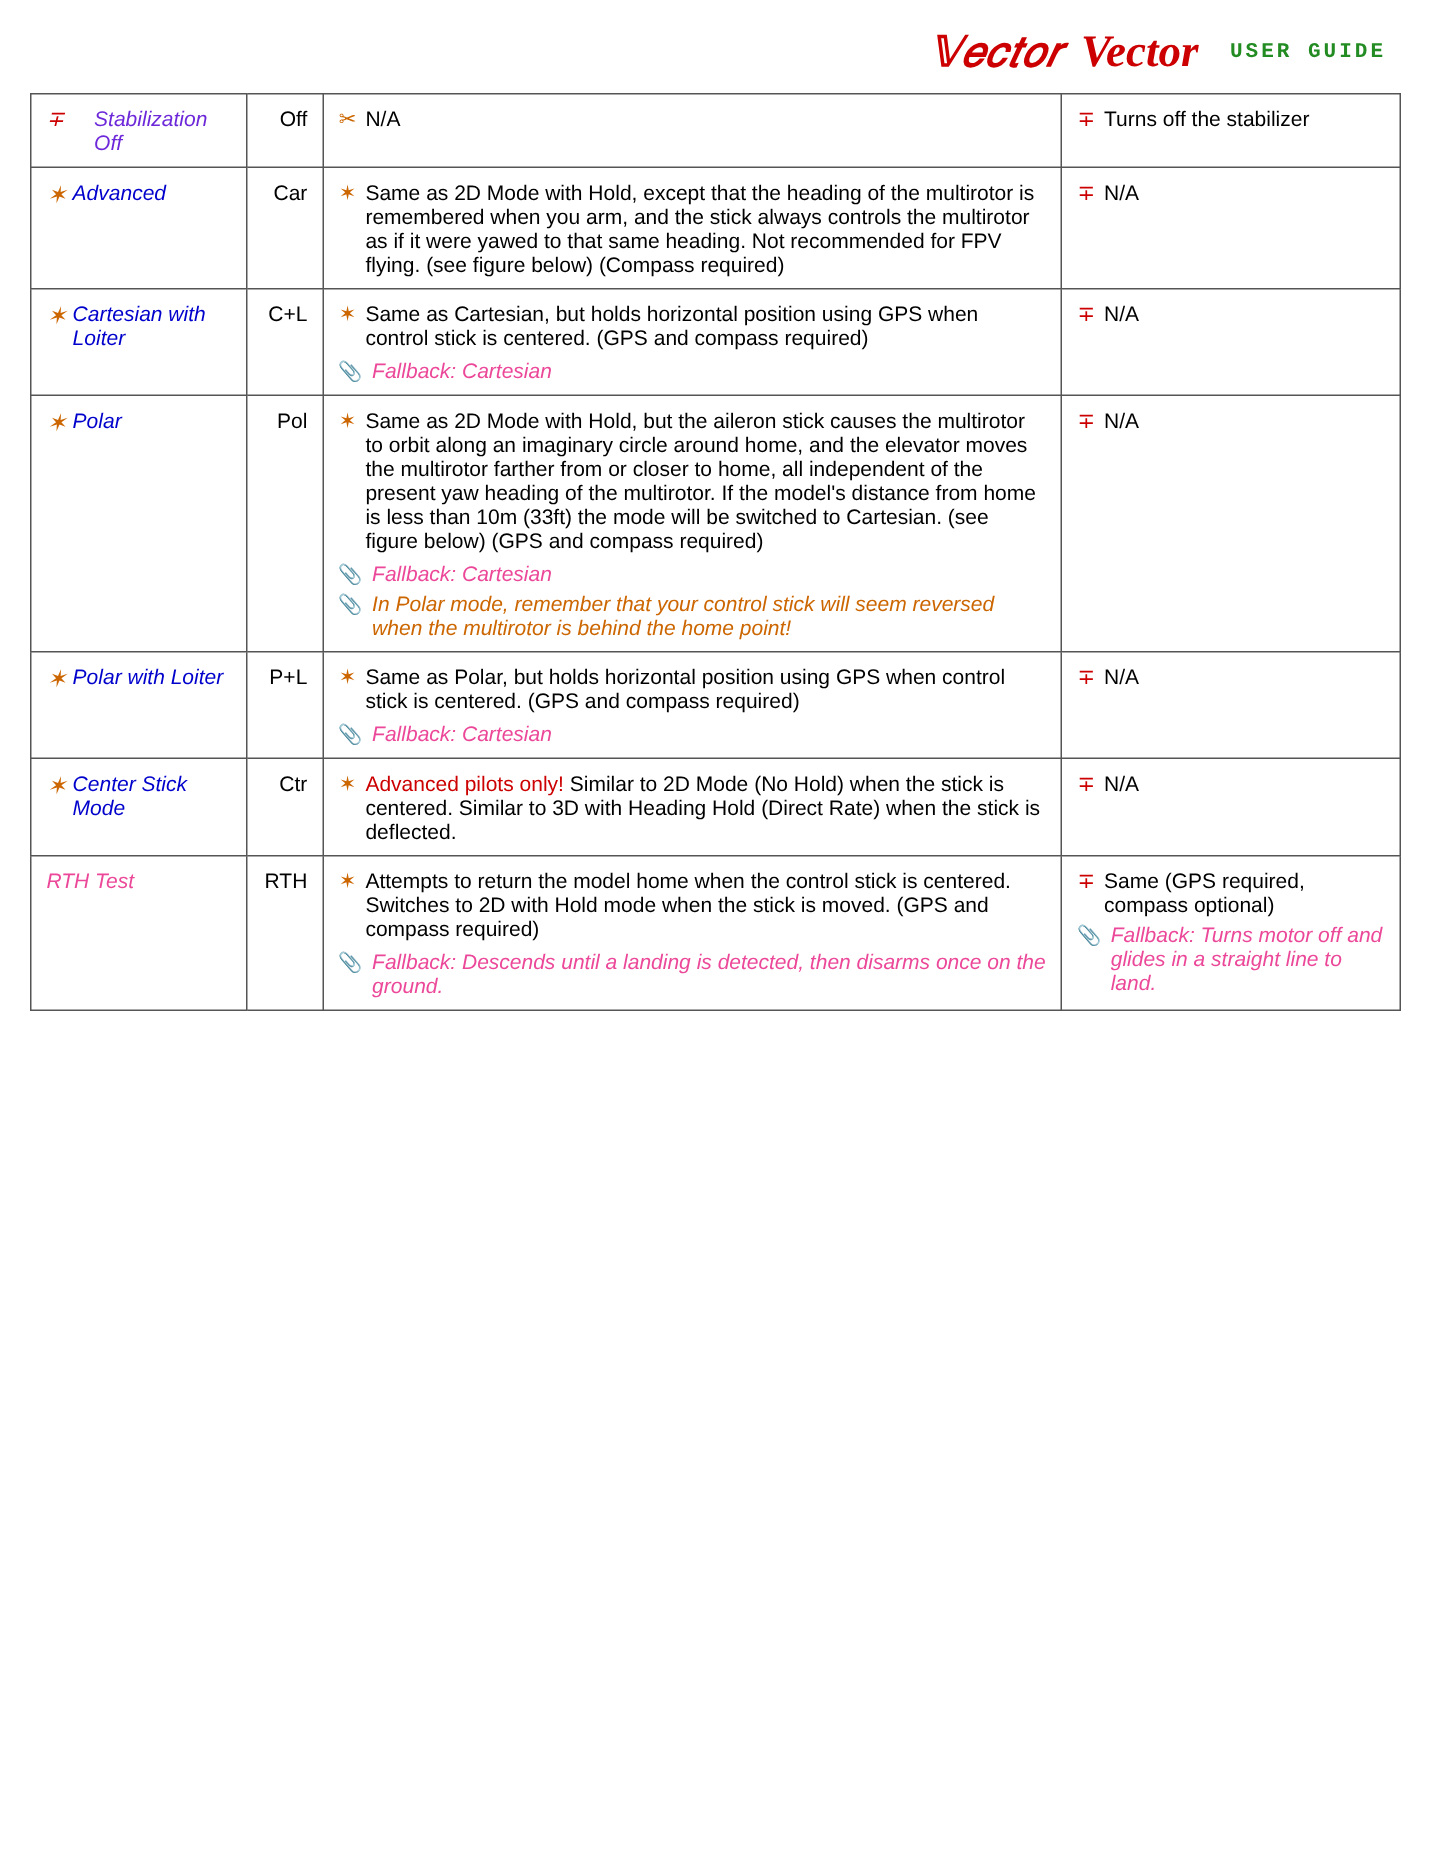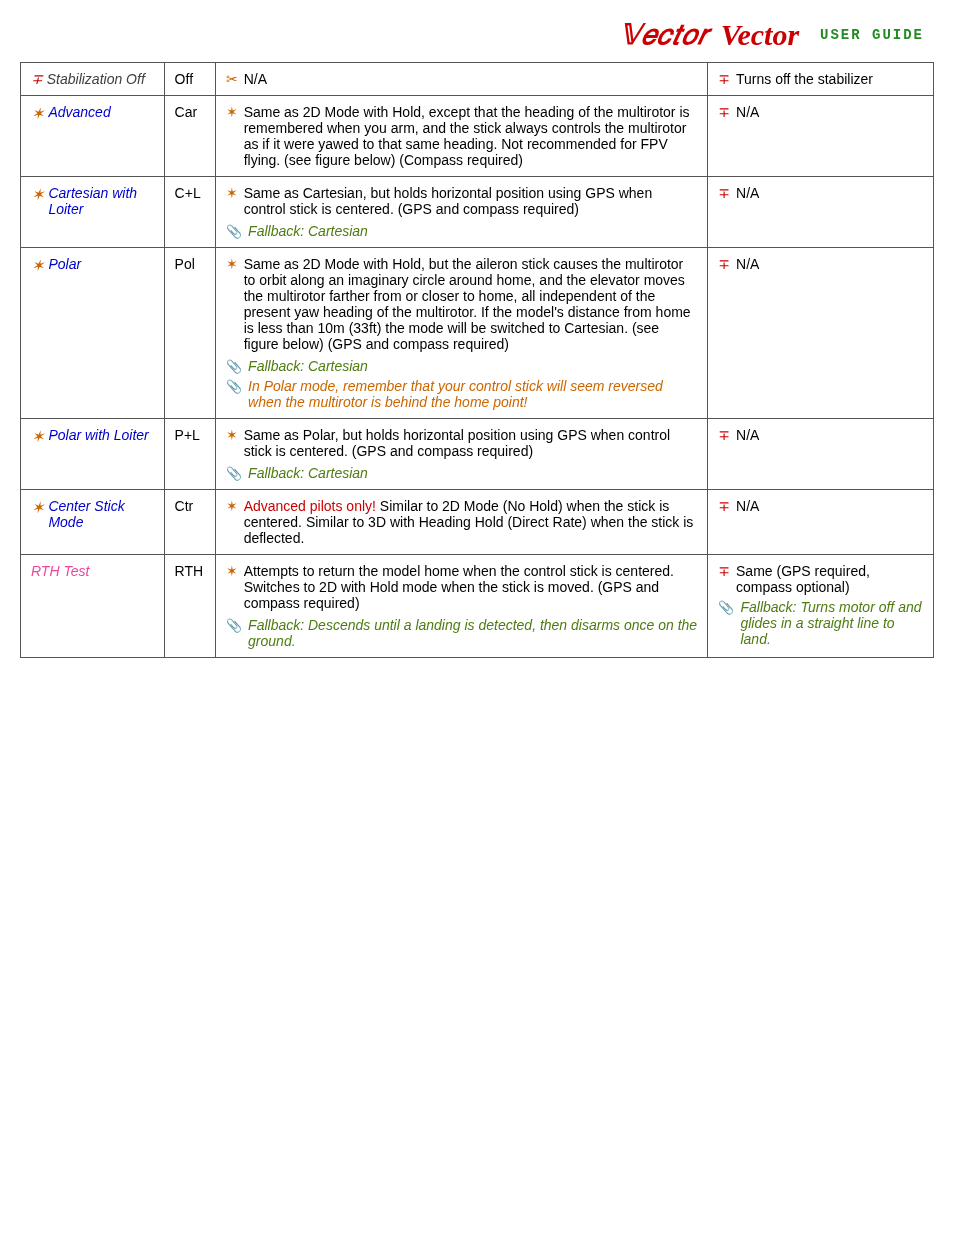--- a/index.html
+++ b/index.html
@@ -50,21 +50,21 @@
     table td {
       border: 1px solid #555;
       padding: 8px 10px;
       vertical-align: top;
     }
     td.col-mode {
       width: 140px;
     }
     td.col-abbr {
       width: 50px;
-      text-align: left;
+      text-align: right;
     }
     td.col-desc {
       width: 480px;
     }
     td.col-heli {
       width: 220px;
     }
 
     .mode-label {
       font-style: italic;
@@ -93,21 +93,21 @@
       gap: 6px;
       margin-top: 6px;
       color: #cc6600;
     }
     .fallback-icon {
       font-size: 13px;
       flex-shrink: 0;
       margin-top: 1px;
     }
     .fallback-text {
-      color: #4d7c0f;
+      color: #ec4899;
       font-style: italic;
     }
     .warning-line {
       display: flex;
       align-items: flex-start;
       gap: 6px;
       margin-top: 4px;
       color: #cc6600;
     }
     .warning-text {
@@ -148,21 +148,21 @@
     <span class="user-guide-text">USER GUIDE</span>
   </div>
 
   <table>
 
     <tbody>
         <tr>
       <td class="col-mode">
         <div class="mode-label">
           <span class="heli-icon">∓</span>
-          <span style="font-style:italic; color:#404040;"><em>Stabilization Off</em></span>
+          <span style="font-style:italic; color:#6d28d9;margin-left:16px;"><em>Stabilization Off</em></span>
         </div>
       </td>
       <td class="col-abbr">Off</td>
       <td class="col-desc">
         <div class="desc-row">
           <span class="desc-icon">✂</span>
           <span>N/A</span>
         </div>
       </td>
       <td class="col-heli">

